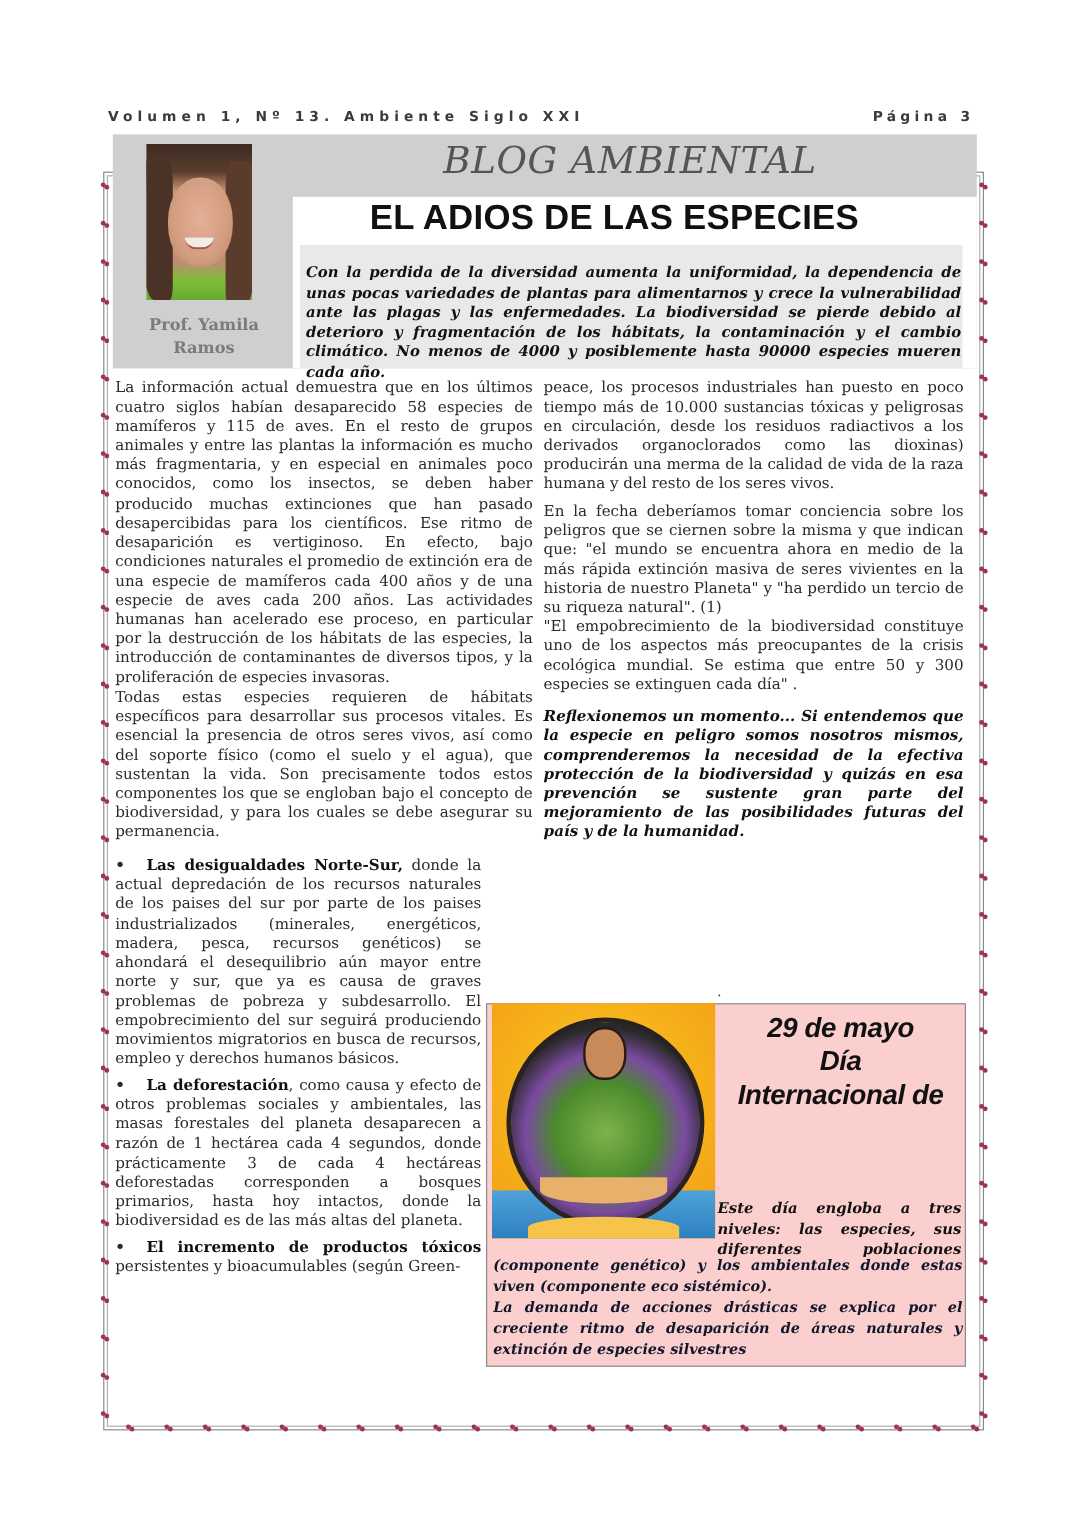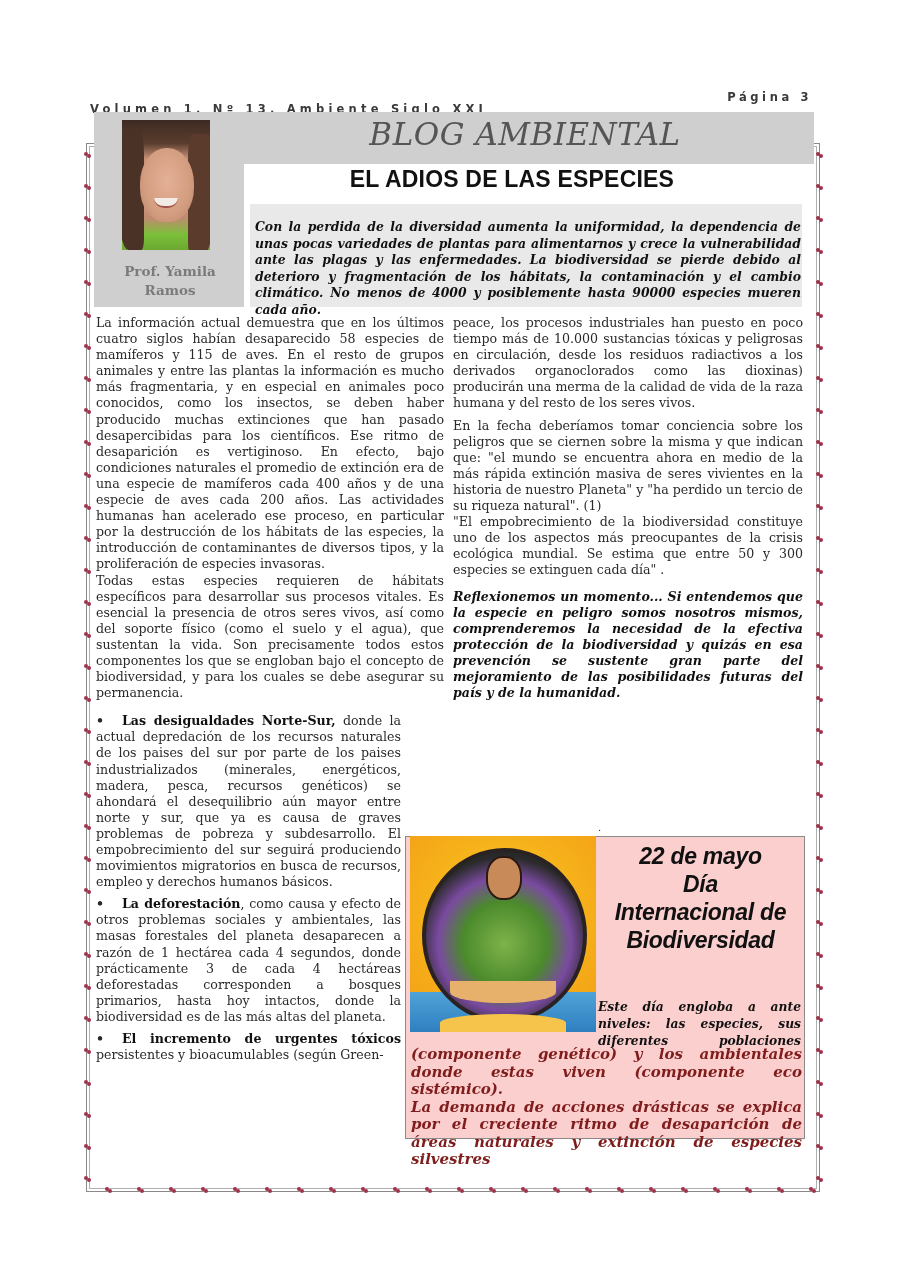--- a/index.html
+++ b/index.html
@@ -1,19 +1,19 @@
 <!DOCTYPE html>
 <html><head>
 <meta charset="utf-8">
 <style>
   html, body { margin: 0; padding: 0; background: #ffffff; }
   body { width: 905px; height: 1280px; position: relative; overflow: hidden; font-family: "DejaVu Serif", serif; color: #222; }
 
   .running-header { position: absolute; top: 90px; left: 90px; width: 722px; height: 16px; font-family: "DejaVu Sans", sans-serif; font-weight: bold; font-size: 11.5px; letter-spacing: 4.2px; color: #3a3a3a; }
-  .running-header .left { position: absolute; left: 0; top: 12px; }
+  .running-header .left { position: absolute; left: 0; top: 0; }
   .running-header .right { position: absolute; right: 0; top: 0; letter-spacing: 3.6px; }
 
   
   .frame { position: absolute; left: 86px; top: 143px; width: 734px; height: 1049px; border: 1px solid #8a8a8a; box-sizing: border-box; }
   .frame::before { content: ""; position: absolute; left: 2px; top: 2px; right: 2px; bottom: 2px; border: 1px solid #b0b0b0; }
   .orn { position: absolute; width: 6px; height: 6px; }
   .orn::before, .orn::after { content: ""; position: absolute; width: 4px; height: 4px; border-radius: 50%; background: #a0324a; }
   .orn::before { left: 0; top: 0; }
   .orn::after { left: 3px; top: 2px; }
 
@@ -23,21 +23,21 @@
   .photo .face { position: absolute; left: 18px; top: 28px; width: 54px; height: 74px; border-radius: 48% 48% 46% 46%; background: radial-gradient(ellipse at 50% 45%, #e4b096 0%, #d39d80 60%, #b9826a 100%); }
   .photo .smile { position: absolute; left: 32px; top: 78px; width: 24px; height: 8px; border-radius: 0 0 12px 12px; background: #f3ece6; border-bottom: 2px solid #a2554a; }
   .photo .hair-l { position: absolute; left: -4px; top: 10px; width: 26px; height: 120px; background: #4a3226; border-radius: 30% 20% 10% 40%; }
   .photo .hair-r { position: absolute; right: -4px; top: 14px; width: 26px; height: 120px; background: #5b3b2b; border-radius: 20% 30% 40% 10%; }
 
   .author { position: absolute; left: 100px; top: 262px; width: 140px; text-align: center; font-family: "DejaVu Serif", serif; font-weight: bold; font-size: 13.5px; line-height: 19px; color: #7b7b7b; }
 
   .blog-title { position: absolute; left: 240px; top: 116px; width: 570px; text-align: center; font-family: "DejaVu Serif", serif; font-style: italic; font-size: 31px; color: #555; letter-spacing: 0.5px; }
 
   .title-panel { position: absolute; left: 244px; top: 164px; width: 570px; height: 143px; background: #ffffff; }
-  .main-title { position: absolute; left: 244px; top: 166px; width: 536px; text-align: center; font-family: "Liberation Sans", sans-serif; font-weight: bold; font-size: 23px; color: #111; letter-spacing: 0.2px; }
+  .main-title { position: absolute; left: 244px; top: 166px; width: 536px; text-align: center; font-family: "Liberation Sans", sans-serif; font-weight: bold; font-size: 29px; color: #111; letter-spacing: 0.2px; }
   .lead-box { position: absolute; left: 250px; top: 204px; width: 552px; height: 103px; background: #e9e9e9; }
   .lead { position: absolute; left: 255px; top: 219px; width: 546px; font-family: "DejaVu Serif", serif; font-weight: bold; font-style: italic; font-size: 12.4px; line-height: 16.6px; color: #111; text-align: justify; }
 
   .col { position: absolute; font-size: 12.6px; line-height: 16.1px; color: #2a2a2a; text-align: justify; hyphens: manual; }
   .col p { margin: 0; }
   .col .gap { height: 6px; }
   .col b { color: #111; }
   .bullet { display: inline-block; width: 26px; font-weight: bold; }
 
   .col-left { left: 96px; top: 315px; width: 348px; }
@@ -49,21 +49,21 @@
   .pink-box { position: absolute; left: 405px; top: 836px; width: 400px; height: 303px; background: #fccfcf; border: 1px solid #8a8a8a; box-sizing: border-box; }
   .poster { position: absolute; left: 410px; top: 836px; width: 186px; height: 196px; overflow: hidden; background: radial-gradient(circle at 50% 40%, #ffcf3a 0%, #f6b21a 50%, #f39b16 100%); }
   .poster .globe { position: absolute; left: 12px; top: 12px; width: 165px; height: 175px; border-radius: 50%; background: radial-gradient(circle at 50% 55%, #7fb34a 0%, #4b8a2c 35%, #7a4aa0 55%, #2a2a2a 72%, #1b1b1b 100%); border: 4px solid #2a2222; box-sizing: border-box; }
   .poster .sea { position: absolute; left: 0; bottom: 0; width: 186px; height: 40px; background: linear-gradient(180deg, #4fa3d8, #2f7fc0); }
   .poster .sand { position: absolute; left: 30px; bottom: 0; width: 126px; height: 18px; background: #f6c44a; border-radius: 60% 60% 0 0; }
   .poster .woman { position: absolute; left: 76px; top: 20px; width: 32px; height: 40px; border-radius: 45%; background: #c98a5a; border: 2px solid #2a1a12; }
   .poster .hands { position: absolute; left: 40px; top: 145px; width: 106px; height: 22px; border-radius: 0 0 50% 50%; background: #e7b06b; }
 
   .pink-title { position: absolute; left: 598px; top: 842px; width: 205px; text-align: center; font-family: "Liberation Sans", sans-serif; font-weight: bold; font-style: italic; font-size: 23px; line-height: 28px; color: #111; letter-spacing: -0.3px; }
   .pink-text-top { position: absolute; left: 598px; top: 998px; width: 203px; font-family: "DejaVu Serif", serif; font-weight: bold; font-style: italic; font-size: 12.3px; line-height: 17px; color: #111; text-align: justify; text-align-last: justify; }
-  .pink-text-bottom { position: absolute; left: 411px; top: 1046px; width: 391px; font-family: "DejaVu Serif", serif; font-weight: bold; font-style: italic; font-size: 15px; line-height: 17.5px; color: #7f1d1d; text-align: justify; }
+  .pink-text-bottom { position: absolute; left: 411px; top: 1046px; width: 391px; font-family: "DejaVu Serif", serif; font-weight: bold; font-style: italic; font-size: 12px; line-height: 17.5px; color: #0f172a; text-align: justify; }
   .pink-text-bottom p { margin: 0; }
 </style>
 </head>
 <body>
 
 <div class="running-header">
   <span class="left">Volumen 1, Nº 13. Ambiente Siglo XXI</span>
   <span class="right">Página 3</span>
 </div>
 
@@ -179,43 +179,42 @@
 
 <div class="col col-left">
   <p>La información actual demuestra que en los últimos cuatro siglos habían desaparecido 58 especies de mamíferos y 115 de aves. En el resto de grupos animales y entre las plantas la información es mucho más fragmentaria, y en especial en animales poco conocidos, como los insectos, se deben haber producido muchas extinciones que han pasado desapercibidas para los científicos. Ese ritmo de desaparición es vertiginoso. En efecto, bajo condiciones naturales el promedio de extinción era de una especie de mamíferos cada 400 años y de una especie de aves cada 200 años. Las actividades humanas han acelerado ese proceso, en particular por la destrucción de los hábitats de las especies, la introducción de contaminantes de diversos tipos, y la proliferación de especies invasoras.</p>
   <p>Todas estas especies requieren de hábitats específicos para desarrollar sus procesos vitales. Es esencial la presencia de otros seres vivos, así como del soporte físico (como el suelo y el agua), que sustentan la vida. Son precisamente todos estos componentes los que se engloban bajo el concepto de biodiversidad, y para los cuales se debe asegurar su permanencia.</p>
   <div class="gap"></div>
   <div class="gap"></div>
   <p class="narrow"><span class="bullet">•</span><b>Las desigualdades Norte-Sur,</b><span> donde la actual depredación de los recursos naturales de los paises del sur por parte de los paises industrializados (minerales, energéticos, madera, pesca, recursos genéticos) se ahondará el desequilibrio aún mayor entre norte y sur, que ya es causa de graves problemas de pobreza y subdesarrollo. El empobrecimiento del sur seguirá produciendo movimientos migratorios en busca de recursos, empleo y derechos humanos básicos.</span></p>
   <div class="gap"></div>
   <p class="narrow"><span class="bullet">•</span><b>La deforestación</b><span>, como causa y efecto de otros problemas sociales y ambientales, las masas forestales del planeta desaparecen a razón de 1 hectárea cada 4 segundos, donde prácticamente 3 de cada 4 hectáreas deforestadas corresponden a bosques primarios, hasta hoy intactos, donde la biodiversidad es de las más altas del planeta.</span></p>
   <div class="gap"></div>
-  <p class="narrow"><span class="bullet">•</span><b>El incremento de urgentes tóxicos</b><span> persistentes y bioacumulables (según Green-</span></p>
+  <p class="narrow"><span class="bullet">•</span><b>El incremento de productos tóxicos</b><span> persistentes y bioacumulables (según Green-</span></p>
 </div>
 
 <div class="col col-right">
   <p>peace, los procesos industriales han puesto en poco tiempo más de 10.000 sustancias tóxicas y peligrosas en circulación, desde los residuos radiactivos a los derivados organoclorados como las dioxinas) producirán una merma de la calidad de vida de la raza humana y del resto de los seres vivos.</p>
   <div class="gap"></div>
   <p>En la fecha deberíamos tomar conciencia sobre los peligros que se ciernen sobre la misma y que indican que: "el mundo se encuentra ahora en medio de la más rápida extinción masiva de seres vivientes en la historia de nuestro Planeta" y "ha perdido un tercio de su riqueza natural". (1)</p>
   <p>"El empobrecimiento de la biodiversidad constituye uno de los aspectos más preocupantes de la crisis ecológica mundial. Se estima que entre 50 y 300 especies se extinguen cada día" .</p>
   <p class="reflex" style="margin-top:18px">Reflexionemos un momento... Si entendemos que la especie en peligro somos nosotros mismos, comprenderemos la necesidad de la efectiva protección de la biodiversidad y quizás en esa prevención se sustente gran parte del mejoramiento de las posibilidades futuras del país y de la humanidad.</p>
 </div>
 <div class="dot">.</div>
 
 <div class="pink-box"></div>
 <div class="poster">
   <div class="sea"></div>
   <div class="globe"></div>
   <div class="woman"></div>
   <div class="hands"></div>
   <div class="sand"></div>
 </div>
 <div class="pink-title">
-  <div>22 de mayo</div>
+  <div>29 de mayo</div>
   <div>Día</div>
   <div>Internacional de</div>
-  <div>Biodiversidad</div>
-</div>
-<div class="pink-text-top">Este día engloba a ante niveles: las especies, sus diferentes poblaciones</div>
+</div>
+<div class="pink-text-top">Este día engloba a tres niveles: las especies, sus diferentes poblaciones</div>
 <div class="pink-text-bottom">
   <p>(componente genético) y los ambientales donde estas viven (componente eco sistémico).</p>
   <p>La demanda de acciones drásticas se explica por el creciente ritmo de desaparición de áreas naturales y extinción de especies silvestres</p>
 </div>
 
 </body></html>

